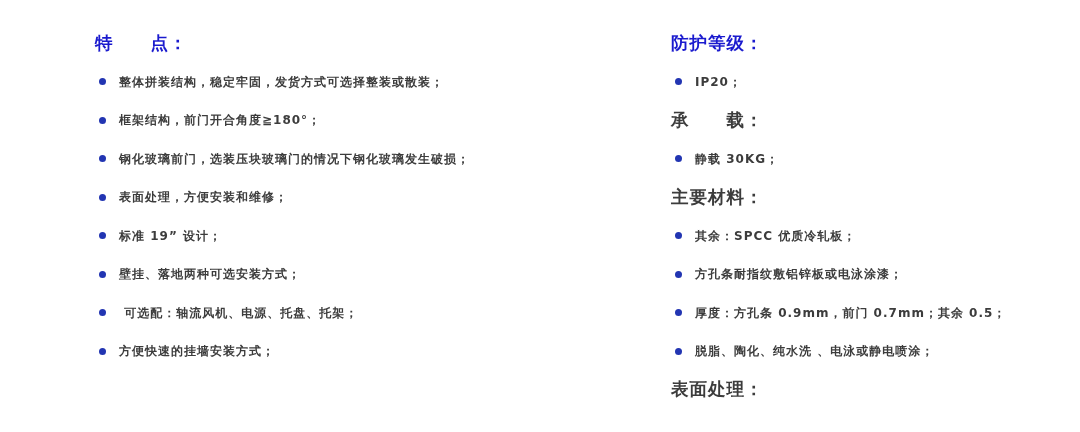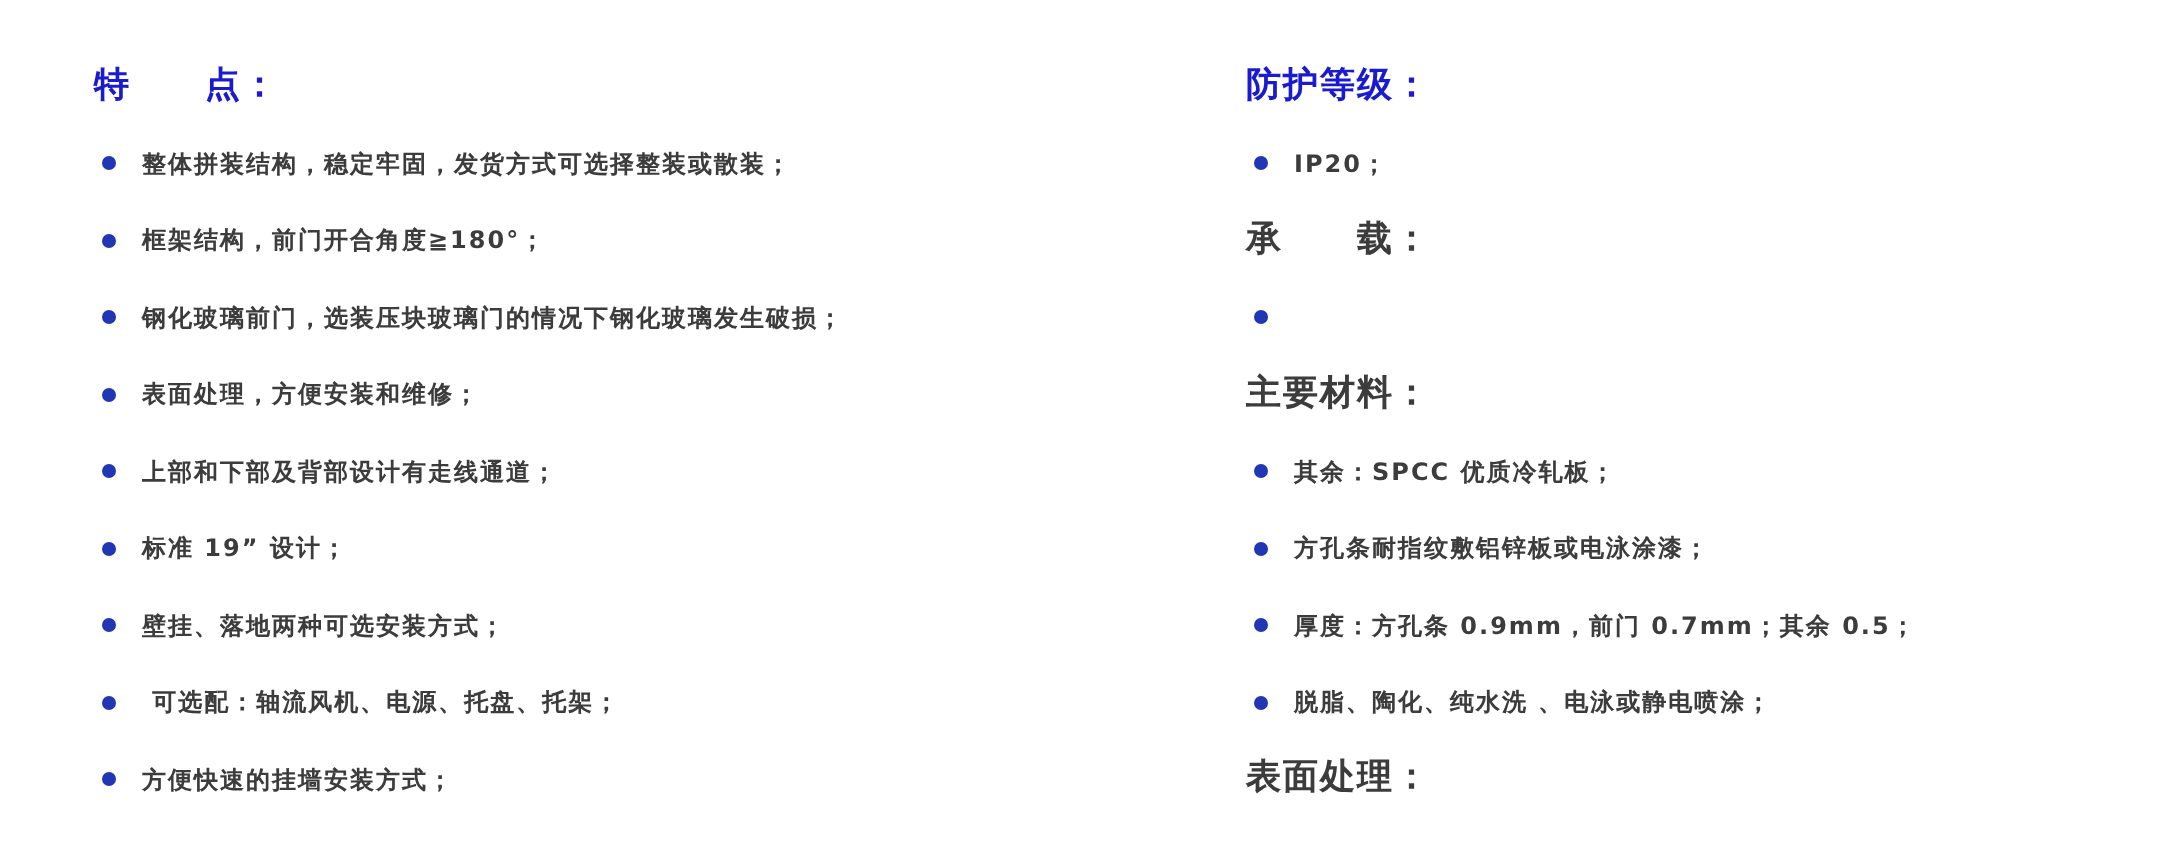--- a/index.html
+++ b/index.html
@@ -17,20 +17,21 @@
   .col {
     position: absolute;
     top: 24px;
   }
   .col-left  { left: 47px;  width: 580px; }
   .col-right { left: 623px; width: 430px; }
   .row {
     height: 38.5px;
     display: flex;
     align-items: center;
+    margin-left: 48px;
   }
   .dot {
     flex: none;
     width: 7px;
     height: 7px;
     border-radius: 50%;
     margin: 0 13px 0 4px;
     background: var(--bullet-blue, #2235b2);
   }
   .txt {
@@ -64,24 +65,20 @@
   <div class="row">
     <span class="dot"></span>
     <span class="txt">钢化玻璃前门，选装压块玻璃门的情况下钢化玻璃发生破损；</span>
   </div>
   <div class="row">
     <span class="dot"></span>
     <span class="txt">表面处理，方便安装和维修；</span>
   </div>
   <div class="row">
     <span class="dot"></span>
-    <span class="txt">上部和下部及背部设计有走线通道；</span>
-  </div>
-  <div class="row">
-    <span class="dot"></span>
     <span class="txt">标准 19” 设计；</span>
   </div>
   <div class="row">
     <span class="dot"></span>
     <span class="txt">壁挂、落地两种可选安装方式；</span>
   </div>
   <div class="row">
     <span class="dot"></span>
     <span class="txt"> 可选配：轴流风机、电源、托盘、托架；</span>
   </div>
@@ -97,20 +94,21 @@
   </div>
   <div class="row">
     <span class="dot"></span>
     <span class="txt">IP20；</span>
   </div>
   <div class="row">
     <span class="txt heading-txt">承　　载：</span>
   </div>
   <div class="row">
     <span class="dot"></span>
+    <span class="txt">静载 30KG；</span>
   </div>
   <div class="row">
     <span class="txt heading-txt">主要材料：</span>
   </div>
   <div class="row">
     <span class="dot"></span>
     <span class="txt">其余：SPCC 优质冷轧板；</span>
   </div>
   <div class="row">
     <span class="dot"></span>

